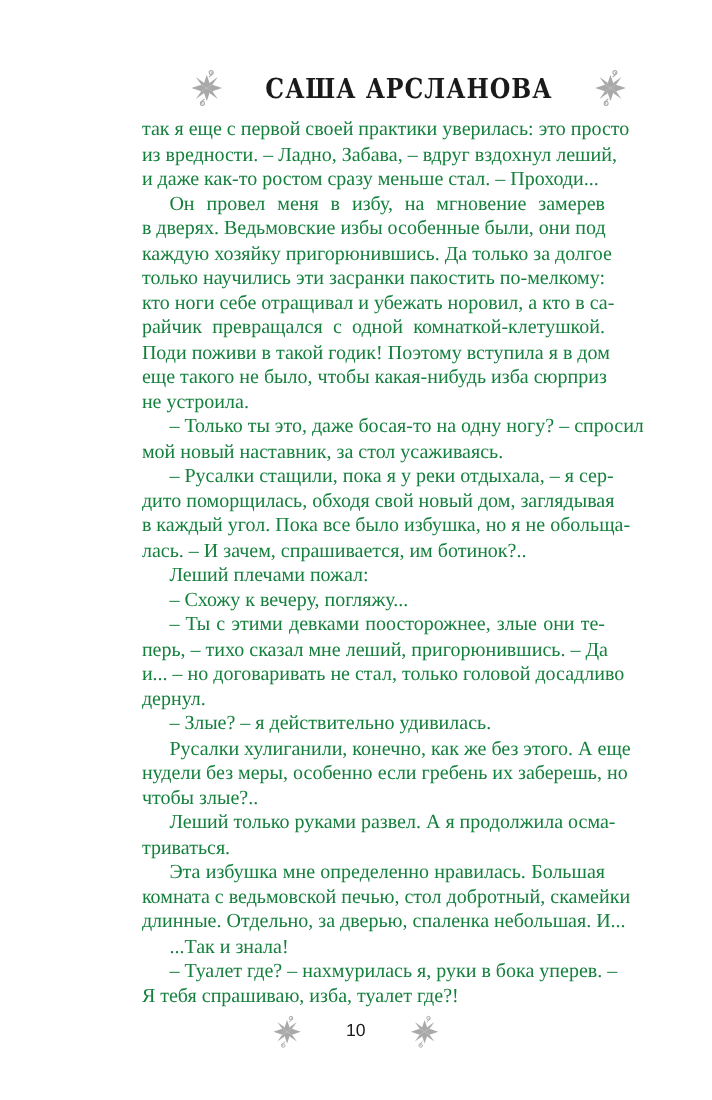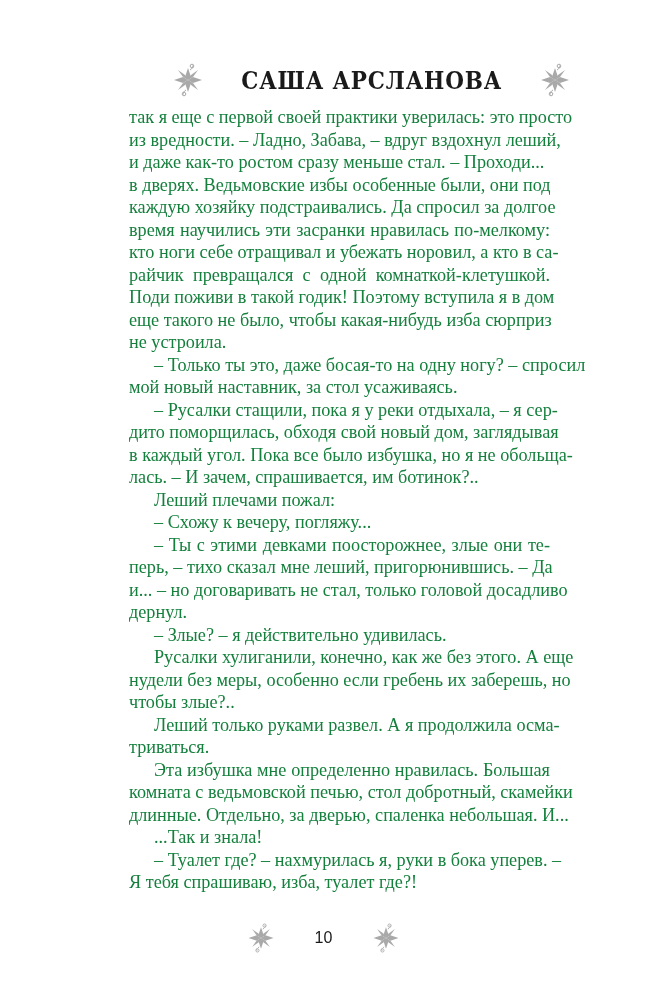--- a/index.html
+++ b/index.html
@@ -64,23 +64,24 @@
   <span class="running-title">САША АРСЛАНОВА</span>
   <svg class="ornament" viewBox="0 0 36 36">
       <use href="#orn"></use>
     </svg>
 </div>
 
 <div class="body-text" id="body-text">
     <span class="line">так я еще с первой своей практики уверилась: это просто</span>
     <span class="line">из вредности. – Ладно, Забава, – вдруг вздохнул леший,</span>
     <span class="line last">и даже как-то ростом сразу меньше стал. – Проходи...</span>
+    <span class="line indent">Он провел меня в избу, на мгновение замерев</span>
     <span class="line">в дверях. Ведьмовские избы особенные были, они под</span>
-    <span class="line">каждую хозяйку подстраивались. Да спросил за долгое</span>
-    <span class="line">время научились эти засранки нравилась по-мелкому:</span>
+    <span class="line">каждую хозяйку пригорюнившись. Да только за долгое</span>
+    <span class="line">только научились эти засранки пакостить по-мелкому:</span>
     <span class="line">кто ноги себе отращивал и убежать норовил, а кто в са-</span>
     <span class="line">райчик превращался с одной комнаткой-клетушкой.</span>
     <span class="line">Поди поживи в такой годик! Поэтому вступила я в дом</span>
     <span class="line">еще такого не было, чтобы какая-нибудь изба сюрприз</span>
     <span class="line last">не устроила.</span>
     <span class="line indent">– Только ты это, даже босая-то на одну ногу? – спросил</span>
     <span class="line last">мой новый наставник, за стол усаживаясь.</span>
     <span class="line indent">– Русалки стащили, пока я у реки отдыхала, – я сер-</span>
     <span class="line">дито поморщилась, обходя свой новый дом, заглядывая</span>
     <span class="line">в каждый угол. Пока все было избушка, но я не обольща-</span>

